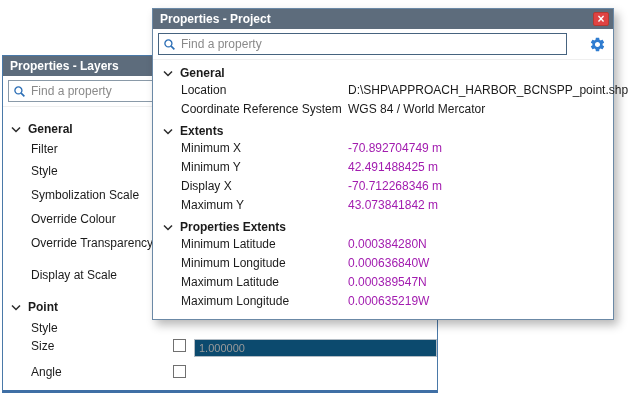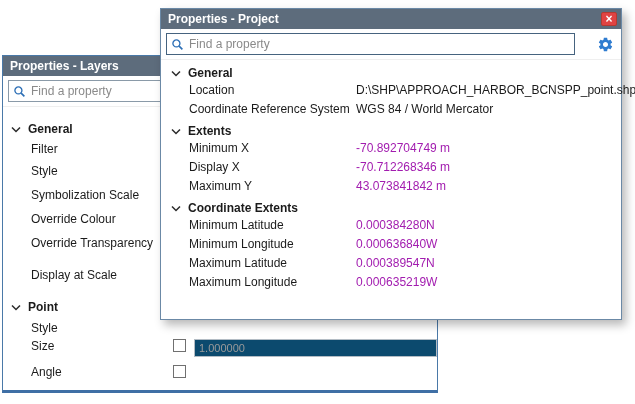--- a/index.html
+++ b/index.html
@@ -7,21 +7,21 @@
   body {
     position:relative; overflow:hidden; background:#ffffff;
     font-family:"Liberation Sans", sans-serif; font-size:12px; color:#1b1b1b;
   }
   .panel { position:absolute; background:#ffffff; border:1px solid #55779c; }
   .layers-panel {
     left:2px; top:55px; width:436px; height:338px; z-index:1;
     border-color:#4a79a8; border-bottom:3px solid #3f6fa5;
   }
   .project-panel {
-    left:160px; top:8px; width:462px; height:312px; z-index:2;
+    left:152px; top:8px; width:462px; height:312px; z-index:2;
     border-color:#6b89a6; box-shadow:4px 5px 9px rgba(0,0,0,0.28);
   }
   .titlebar {
     height:20px; background:#5d6c7c; color:#fff; display:flex; align-items:center;
     padding:0 4px 0 7px; font-weight:bold; font-size:12px;
   }
   .titlebar .title { flex:1; white-space:nowrap; overflow:hidden; }
   .close-btn {
     width:16px; height:14px; background:#e04343; border:1px solid #b53a32; border-radius:2px;
     color:#fff; display:flex; align-items:center; justify-content:center;
@@ -184,35 +184,39 @@
             <polyline points="1,1.5 5,5.5 9,1.5" fill="none" stroke="#2b2b2b" stroke-width="1.5"></polyline>
           </svg>
       </span>
       <span>Extents</span>
     </div>
     <div class="prop-row">
       <span class="prop-label">Minimum X</span>
       <span class="prop-value muted">-70.892704749 m</span>
     </div>
     <div class="prop-row">
+      <span class="prop-label">Minimum Y</span>
+      <span class="prop-value muted">42.491488425 m</span>
+    </div>
+    <div class="prop-row">
       <span class="prop-label">Display X</span>
       <span class="prop-value muted">-70.712268346 m</span>
     </div>
     <div class="prop-row">
       <span class="prop-label">Maximum Y</span>
       <span class="prop-value muted">43.073841842 m</span>
     </div>
 
     <div class="group-header">
       <span class="chev">
         <svg width="10" height="7" viewBox="0 0 10 7">
             <polyline points="1,1.5 5,5.5 9,1.5" fill="none" stroke="#2b2b2b" stroke-width="1.5"></polyline>
           </svg>
       </span>
-      <span>Coordinate Extents</span>
+      <span>Properties Extents</span>
     </div>
     <div class="prop-row">
       <span class="prop-label">Minimum Latitude</span>
       <span class="prop-value muted">0.000384280N</span>
     </div>
     <div class="prop-row">
       <span class="prop-label">Minimum Longitude</span>
       <span class="prop-value muted">0.000636840W</span>
     </div>
     <div class="prop-row">

